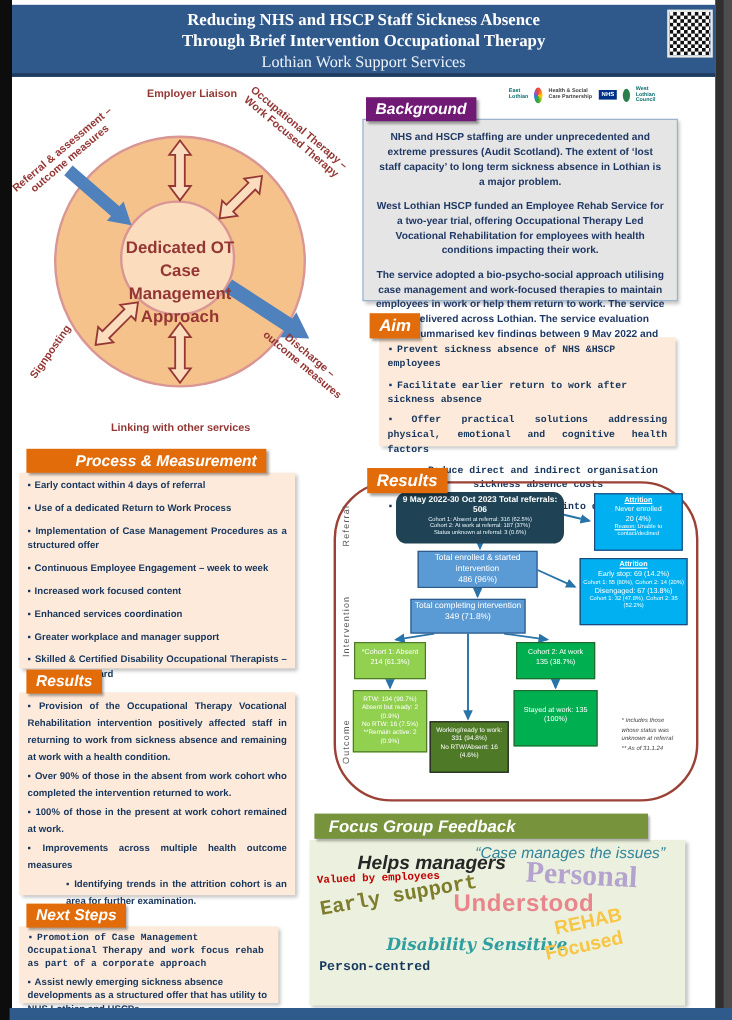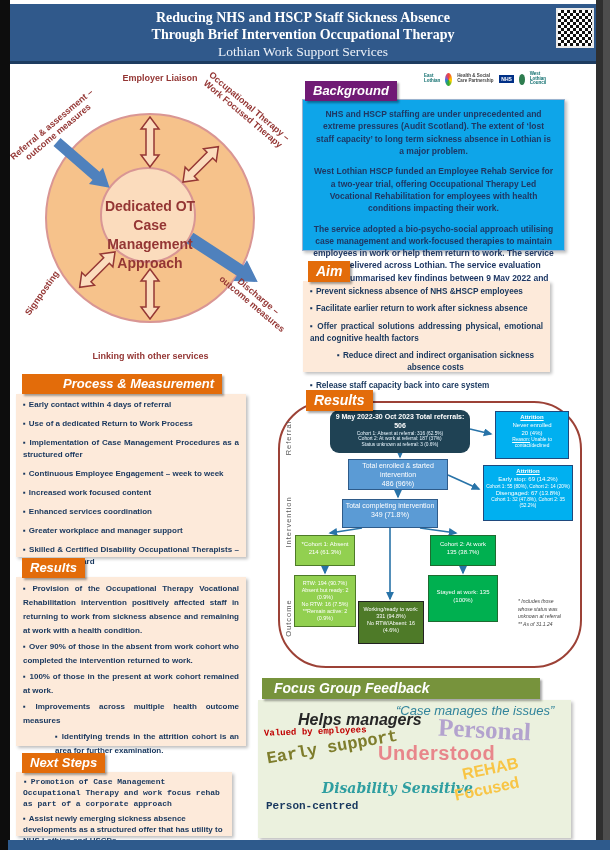--- a/index.html
+++ b/index.html
@@ -27,21 +27,21 @@
   .logo-txt.gray{color:#444;}
   
   .tab{color:#fff;font-style:italic;font-weight:bold;font-size:13px;padding:2px 8px 3px 8px;
        box-shadow:2px 2px 2px rgba(0,0,0,.35);white-space:nowrap;z-index:4;}
   .tab.orange{background:#E36C0A;}
   .tab.blue{background:#701a75;}
   .tab.olive{background:#77933C;font-size:14px;}
   
   .panel{box-sizing:border-box;box-shadow:2px 2px 3px rgba(0,0,0,.25);}
   .peach{background:#FDEADA;}
-  .lblue{background:#0ea5e9;border:1px solid #9ab3cf;}
+  .lblue{background:#e5e5e5;border:1px solid #9ab3cf;}
   .focusbg{background:#EBF1DE;}
   .bullets{margin:0;padding:5px 7px;list-style:none;color:#17365D;font-weight:bold;font-size:8px;}
   .bullets li{margin:0 0 7px 0;text-align:justify;line-height:1.5;}
   .bullets li:before{content:"▪";margin-right:3px;}
   .bgtext{color:#1F3864;font-weight:bold;font-size:8.5px;text-align:center;line-height:1.45;padding:8px 10px;}
   .bgtext p{margin:0 0 8px 0;}
   
   .diag-label{color:#943634;font-weight:bold;font-size:9px;text-align:center;line-height:1.15;}
   .center-label{color:#943634;font-weight:bold;font-size:14px;text-align:center;line-height:1.35;}
   
@@ -150,21 +150,21 @@
   <div class="abs tab blue" style="left:305px;top:81px;">Background</div>
   <div class="abs panel lblue" style="left:302px;top:99px;width:263px;height:152px;">
     <div class="bgtext">
       <p>NHS and HSCP staffing are under unprecedented and extreme pressures (Audit Scotland). The extent of ‘lost staff capacity’ to long term sickness absence in Lothian is a major problem.</p>
       <p>West Lothian HSCP funded an Employee Rehab Service for a two-year trial, offering Occupational Therapy Led Vocational Rehabilitation for employees with health conditions impacting their work.</p>
       <p>The service adopted a bio-psycho-social approach utilising case management and work-focused therapies to maintain employees in work or help them return to work. The service was delivered across Lothian. The service evaluation report summarised key findings between 9 May 2022 and 30 October 2023.</p>
     </div>
   </div>
 
   <div class="abs tab orange" style="left:308px;top:261px;font-size:14px;">Aim</div>
-  <div class="abs panel peach" style="left:303px;top:281px;width:247px;height:91px;">
+  <div class="abs panel peach" style="left:316px;top:281px;width:247px;height:91px;font-family:Liberation Mono, monospace;">
     <ul class="bullets" style="font-size:8.2px;">
       <li style="text-align:left;margin-bottom:5px;">Prevent sickness absence of NHS &amp;HSCP employees</li>
       <li style="text-align:left;margin-bottom:5px;">Facilitate earlier return to work after sickness absence</li>
       <li style="margin-bottom:5px;">Offer practical solutions addressing physical, emotional and cognitive health factors</li>
       <li style="text-align:center;margin-bottom:5px;margin-left:18px;">Reduce direct and indirect organisation sickness absence costs</li>
       <li style="text-align:left;margin-bottom:0;">Release staff capacity back into care system</li>
     </ul>
   </div>
 
   <div class="abs flow-border"></div>

